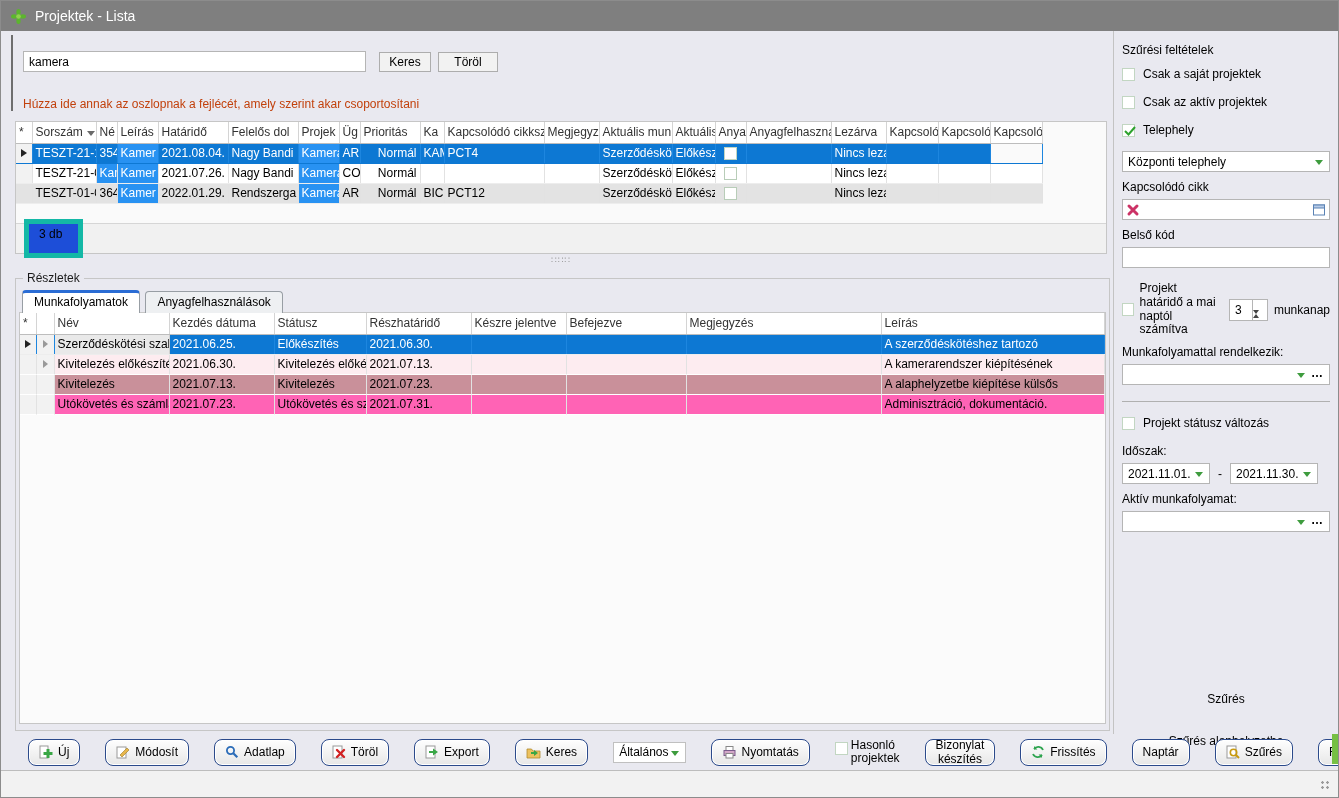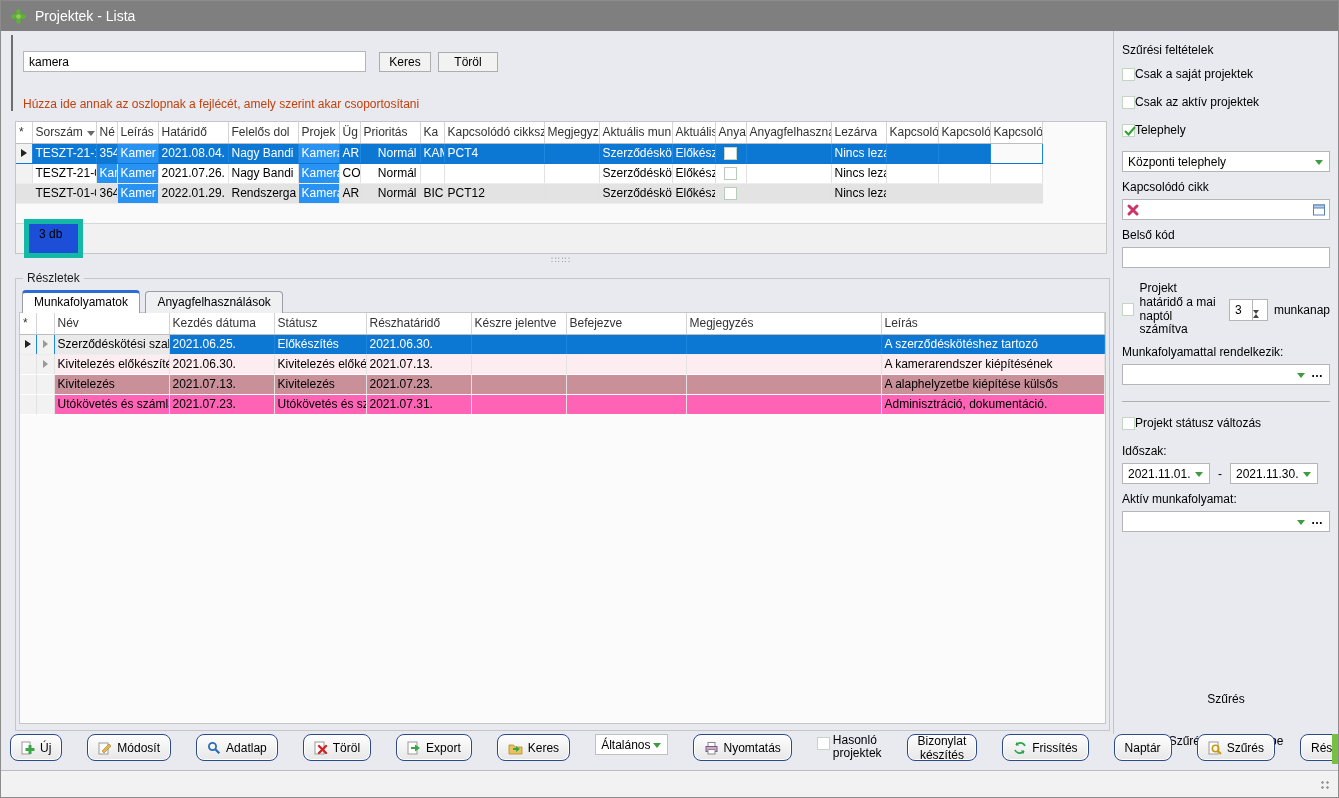--- a/index.html
+++ b/index.html
@@ -61,21 +61,21 @@
   tr.pink2 td { background:#c9909a; border-bottom-color:rgba(255,255,255,.5); }
   tr.pink3 td { background:#ff63b5; border-bottom-color:rgba(255,255,255,.5); }
   tr.pink1 td.mark, tr.pink2 td.mark, tr.pink3 td.mark { background:#f2f2f2; }
   tr.dsel td { background:#0d78d3; color:#fff; border-right-color:#1d86df; }
   tr.dsel td.mark { background:#f2f2f2; color:#000; }
   tr.dsel td.focuscell { background:#e9e9e9; color:#000; border-right-color:#d0d0d0; }
 
   
   .sidebar { position:absolute; left:1112px; top:30px; width:227px; height:703px; border-left:1px solid #c3c3c3; padding:12px 10px 0 8px; }
   .sb-title { margin-bottom:10px; }
-  .sb-check { display:flex; align-items:center; gap:0; margin-bottom:14px; }
+  .sb-check { display:flex; align-items:center; gap:8px; margin-bottom:14px; }
   .sb-label { margin:8px 0 5px 0; }
   .sb-select { position:relative; height:21px; background:#fff; border:1px solid #b5b5b5; display:flex; align-items:center; padding:0 18px 0 5px; margin-bottom:4px; }
   .dd-arrow { position:absolute; right:6px; top:8px; width:0; height:0; border-top:5px solid #3e9c3e; border-left:4px solid transparent; border-right:4px solid transparent; }
   .sb-input { position:relative; height:21px; background:#fff; border:1px solid #b5b5b5; margin-bottom:4px; }
   .sb-input .lefticon { position:absolute; left:3px; top:3px; }
   .sb-input .righticon { position:absolute; right:3px; top:3px; }
   .deadline-row { display:flex; align-items:center; gap:6px; margin:14px 0 4px 0; }
   .deadline-row .lbl { width:96px; line-height:1.15; }
   .spinner { display:flex; border:1px solid #b5b5b5; background:#fff; height:22px; }
   .spinner .val { width:22px; text-align:left; padding:3px 0 0 5px; }
@@ -84,21 +84,21 @@
   .tri-dn { width:0; height:0; border-top:4px solid #444; border-left:3px solid transparent; border-right:3px solid transparent; }
   .combo-ellipsis { position:relative; height:21px; background:#fff; border:1px solid #b5b5b5; margin-bottom:4px; }
   .combo-ellipsis .dd-arrow { right:24px; }
   .combo-ellipsis .dots { position:absolute; right:5px; top:1px; font-weight:bold; letter-spacing:1px; }
   .sb-divider { border:none; border-top:1px solid #b0b0b0; margin:16px 0 14px 0; }
   .period-row { display:flex; align-items:center; gap:8px; margin-bottom:6px; }
   .period-row .sb-select { width:88px; margin-bottom:0; flex:none; }
   .sb-flat { text-align:center; margin-top:0; cursor:default; }
 
   
-  .toolbar { position:absolute; left:0; top:733px; width:100%; height:36px; display:flex; padding-left:9px; gap:25px; }
+  .toolbar { position:absolute; left:0; top:733px; width:100%; height:36px; display:flex; align-items:center; padding-left:27px; gap:25px; }
   .tbtn { height:27px; border:1px solid #2b4a8b; border-radius:8px; background:linear-gradient(#fefefe,#e7e7e7);
           box-shadow:inset 0 0 0 1px #fff; display:inline-flex; align-items:center; justify-content:center; gap:5px;
           padding:0 10px; font-size:12px; font-family:inherit; }
   .tb-combo { position:relative; width:88px; height:21px; background:#fff; border:1px solid #c0c0c0; display:flex; align-items:center; padding:0 16px 0 5px; }
   .tb-check { display:flex; align-items:flex-start; gap:3px; width:66px; line-height:1.05; }
   .tb-check .cb { flex:none; margin-top:3px; }
   .tb-spacer { flex:1; }
   .btn-bezar { margin-right:52px; }
   .green-strip { position:absolute; right:0; top:733px; width:6px; height:30px; background:#76c043; }
 

